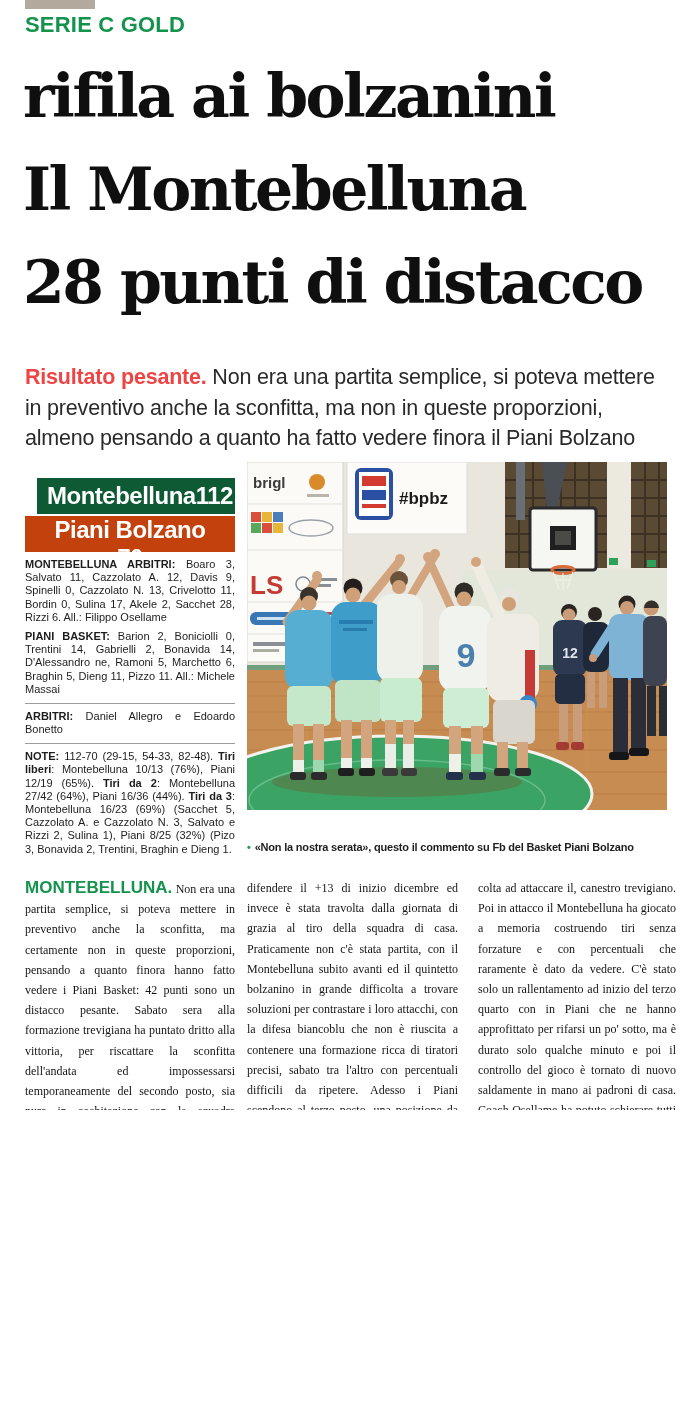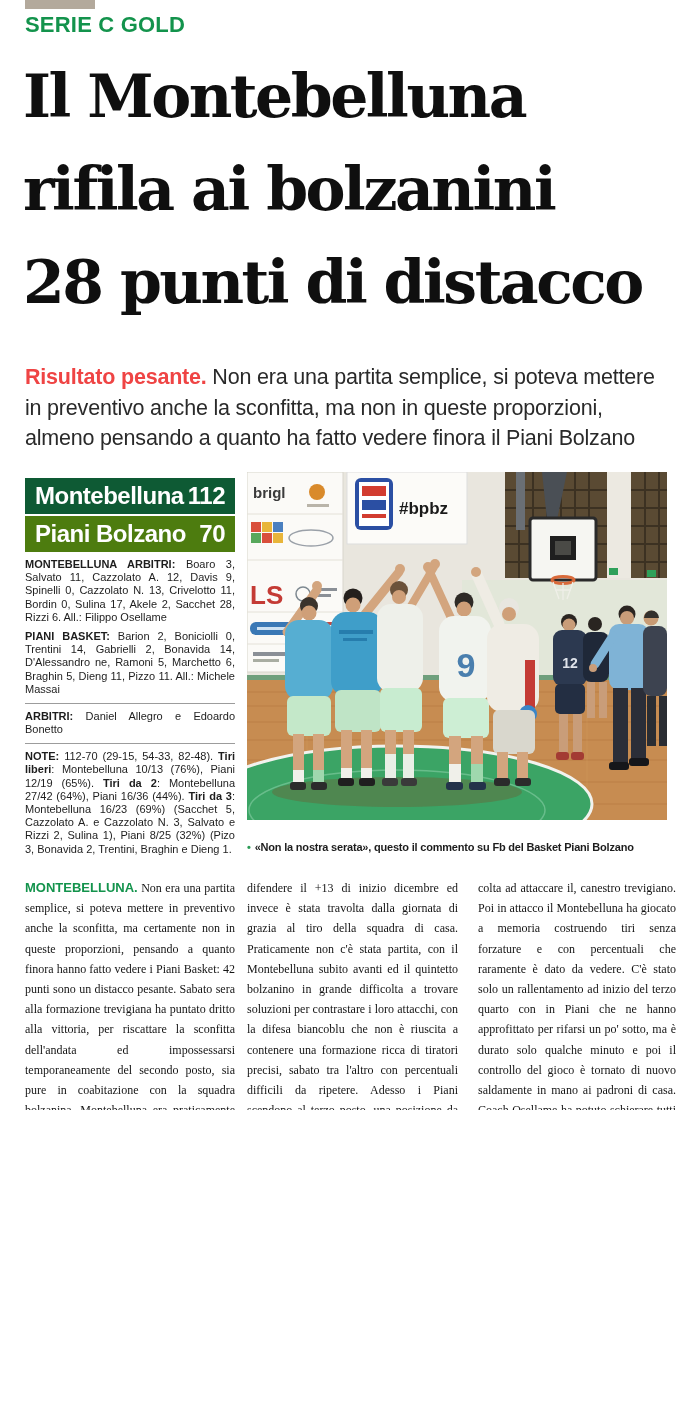--- a/index.html
+++ b/index.html
@@ -16,52 +16,52 @@
   .headline div { white-space:nowrap; }
 
   .lead { position:absolute; left:25px; top:362px; width:648px; font-size:21.5px;
           line-height:30.5px; color:#2a2a2a; letter-spacing:-0.2px; }
   .lead .hl { color:#ef4444; font-weight:bold;text-align:center; }
 
   .left-rail { position:absolute; left:25px; top:478px; width:210px; }
   .score-row { display:flex; justify-content:space-between; align-items:center; height:36px;
                margin-bottom:2px; padding:0 10px; color:#fff; font-weight:bold; font-size:24px;
                letter-spacing:-0.5px; }
-  .score-row.dark { background:#0e5a34; }
-  .score-row.light { background:#4d7c0f; }
+  .score-row.dark { background:#0e5a34;margin-left:12px; }
+  .score-row.light { background:#c2410c;flex-direction:column; }
   .rail-p { margin:6px 0 0; font-size:11px; line-height:1.2; text-align:justify;
             color:#1d1d1d; }
   .rail-hr { border:0; border-top:1px solid #9c9c9c; margin:7px 0 0; }
 
-  .photo { position:absolute; left:247px; top:472px; width:420px; height:348px; }
+  .photo { position:absolute; left:247px; top:462px; width:420px; height:348px; }
   .caption { position:absolute; left:247px; top:841px; width:424px; font-size:11px;
              font-weight:bold; line-height:1.25; color:#1d1d1d; letter-spacing:-0.2px; }
   .caption .dot { color:#2a9a55; margin-right:4px; }
 
   .bodycol { position:absolute; top:878px; height:536px; overflow:hidden;
              font-family:"Liberation Serif", serif; font-size:12px; line-height:20.2px;
              text-align:justify; color:#141414; hyphens:auto; }
   #col1 { left:25px;  width:210px; }
   #col2 { left:247px; width:211px; }
   #col3 { left:470px; width:198px;margin-left:8px; }
   .opener { font-family:"Liberation Sans", sans-serif; font-weight:bold; color:#13934c;
-            font-size:13px; }
+            font-size:17px; }
   .sig { font-family:"Liberation Sans", sans-serif; font-weight:bold; font-size:11px; }
 </style>
 </head>
 <body>
 
 <div class="page">
 
   <div class="kicker-bar"></div>
   <div class="kicker">SERIE C GOLD</div>
 
   <h1 class="headline" style="margin:0;">
+    <div>rifila ai bolzanini</div>
     <div>Il Montebelluna</div>
-    <div>rifila ai bolzanini</div>
     <div>28 punti di distacco</div>
   </h1>
 
   <p class="lead" style="margin:0;">
     <span class="hl">Risultato pesante.</span><span> Non era una partita semplice, si poteva mettere in preventivo anche la sconfitta, ma non in queste proporzioni, almeno pensando a quanto ha fatto vedere finora il Piani Bolzano</span>
   </p>
 
   <div class="left-rail">
     <div class="score-row dark">
       <span>Montebelluna</span>

